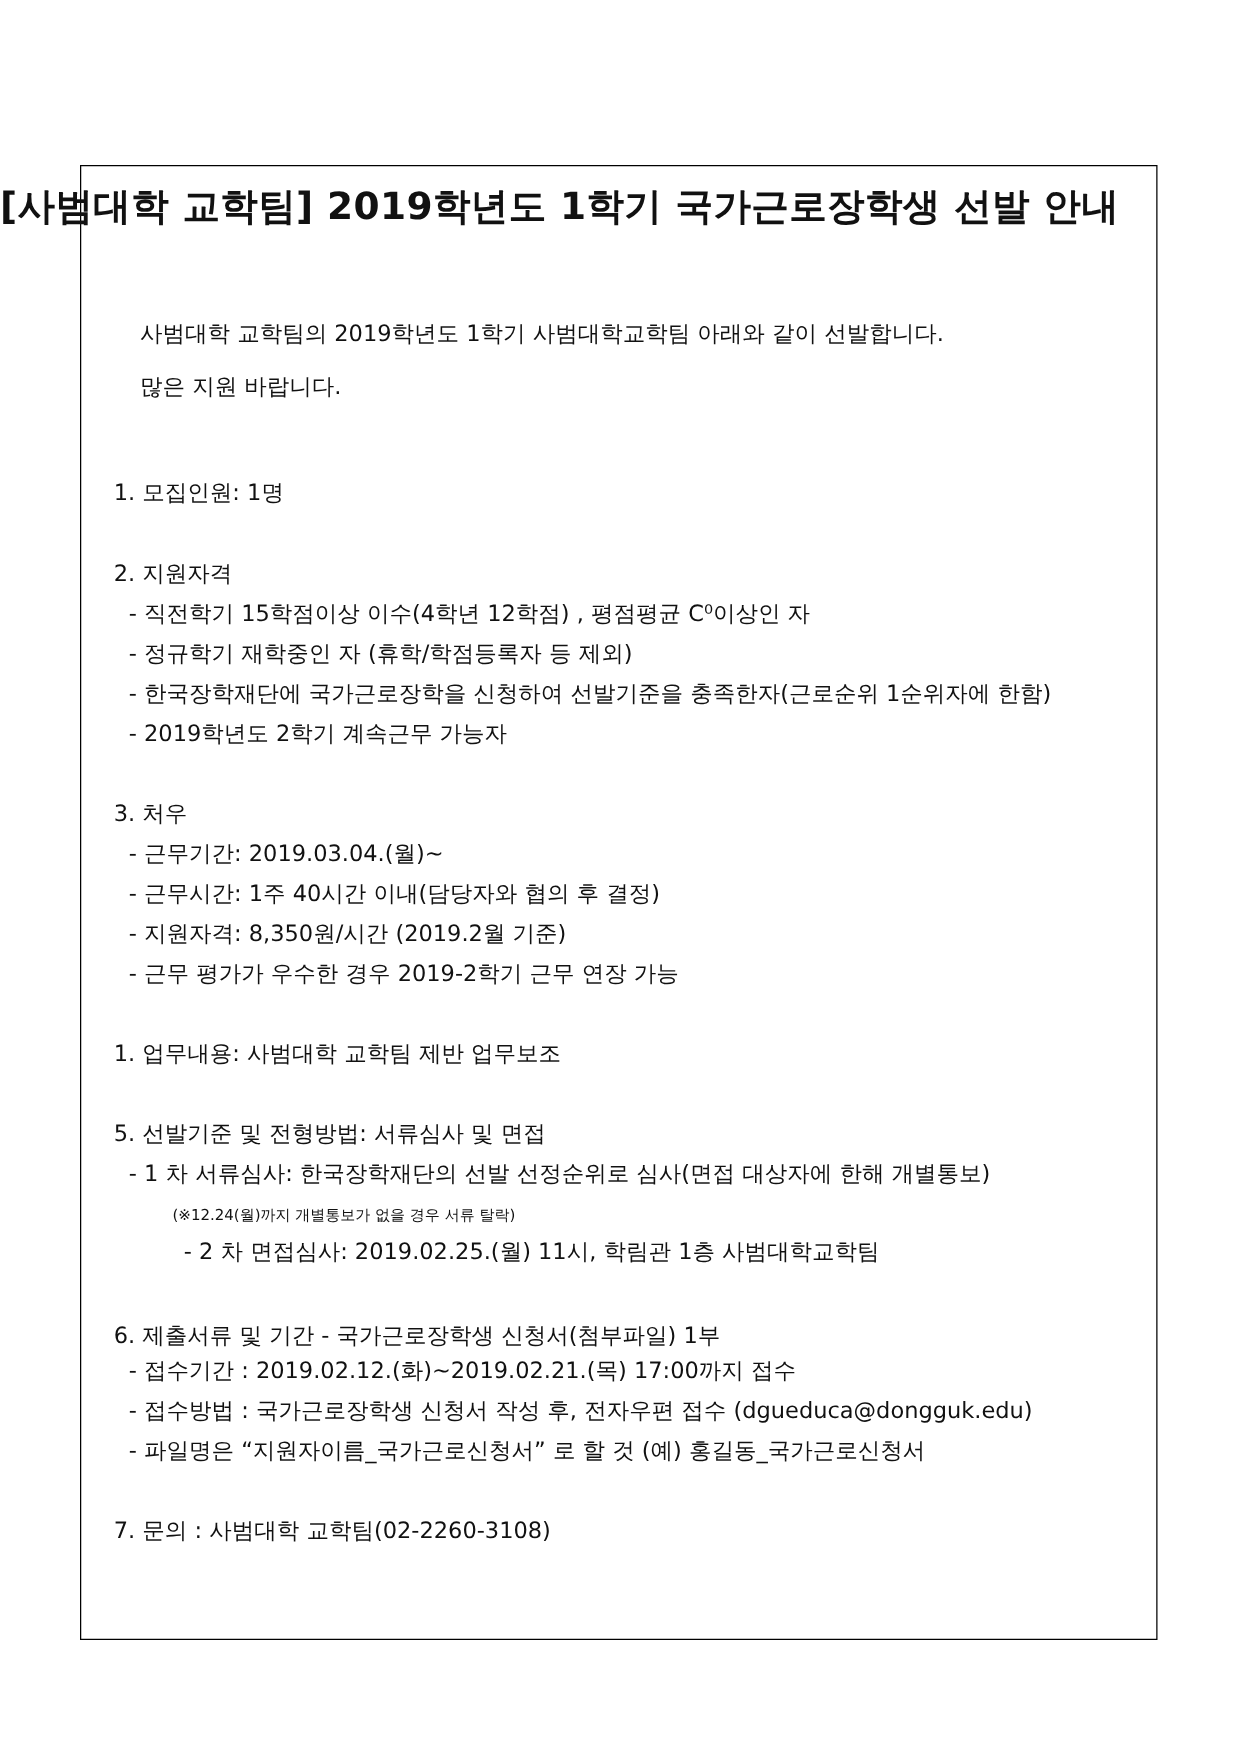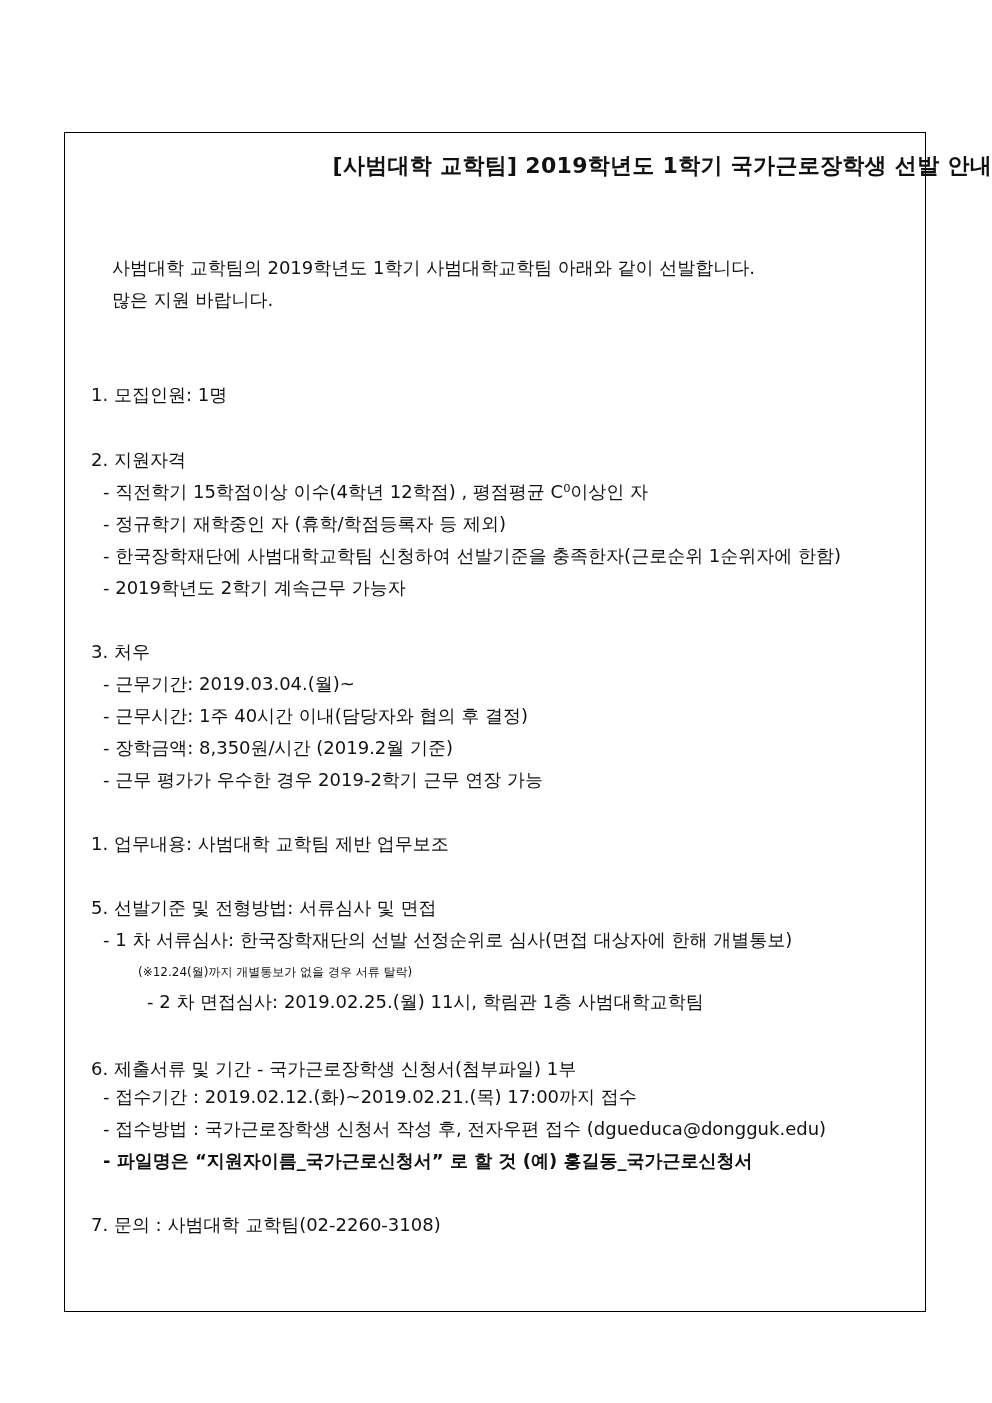--- a/index.html
+++ b/index.html
@@ -21,22 +21,22 @@
       width: 862px;
       height: 1180px;
       border: 1.5px solid #000000;
       box-sizing: border-box;
     }
     .title {
       position: absolute;
       left: 0;
       right: 0;
       top: 150px;
-      text-align: right;
-      font-size: 22px;
+      text-align: left;
+      font-size: 30px;
       font-weight: bold;
       letter-spacing: 0.3px;
       line-height: 32px;
       white-space: nowrap;
     }
     .line {
       position: absolute;
       font-size: 18px;
       line-height: 26px;
       white-space: nowrap;
@@ -47,41 +47,41 @@
     .note { left: 138px; font-size: 12px; }
   </style>
 </head>
 <body>
 
 <div class="frame"></div>
 
 <div class="title">[사범대학 교학팀] 2019학년도 1학기 국가근로장학생 선발 안내</div>
 
 <div class="line intro" style="top:255px;">사범대학 교학팀의 2019학년도 1학기 사범대학교학팀 아래와 같이 선발합니다.</div>
-<div class="line intro" style="top:287px;">많은 지원 바랍니다.</div>
+<div class="line intro" style="top:297px;">많은 지원 바랍니다.</div>
 
 <div class="line head" style="top:382px;">1. 모집인원: 1명</div>
 
 <div class="line head" style="top:447px;">2. 지원자격</div>
 <div class="line item" style="top:479px;">- 직전학기 15학점이상 이수(4학년 12학점) , 평점평균 C⁰이상인 자</div>
 <div class="line item" style="top:511px;">- 정규학기 재학중인 자 (휴학/학점등록자 등 제외)</div>
-<div class="line item" style="top:543px;">- 한국장학재단에 사범대학교학팀 신청하여 선발기준을 충족한자(근로순위 1순위자에 한함)</div>
+<div class="line item" style="top:543px;">- 한국장학재단에 국가근로장학을 신청하여 선발기준을 충족한자(근로순위 1순위자에 한함)</div>
 <div class="line item" style="top:575px;">- 2019학년도 2학기 계속근무 가능자</div>
 
 <div class="line head" style="top:639px;">3. 처우</div>
 <div class="line item" style="top:671px;">- 근무기간: 2019.03.04.(월)~</div>
 <div class="line item" style="top:703px;">- 근무시간: 1주 40시간 이내(담당자와 협의 후 결정)</div>
-<div class="line item" style="top:735px;">- 장학금액: 8,350원/시간 (2019.2월 기준)</div>
+<div class="line item" style="top:735px;">- 지원자격: 8,350원/시간 (2019.2월 기준)</div>
 <div class="line item" style="top:767px;">- 근무 평가가 우수한 경우 2019-2학기 근무 연장 가능</div>
 
 <div class="line head" style="top:831px;">1. 업무내용: 사범대학 교학팀 제반 업무보조</div>
 
 <div class="line head" style="top:895px;">5. 선발기준 및 전형방법: 서류심사 및 면접</div>
 <div class="line item" style="top:927px;">- 1 차 서류심사: 한국장학재단의 선발 선정순위로 심사(면접 대상자에 한해 개별통보)</div>
 <div class="line note" style="top:959px;">(※12.24(월)까지 개별통보가 없을 경우 서류 탈락)</div>
 <div class="line item" style="top:989px;margin-left:44px;">- 2 차 면접심사: 2019.02.25.(월) 11시, 학림관 1층 사범대학교학팀</div>
 
 <div class="line head" style="top:1056px;">6. 제출서류 및 기간 - 국가근로장학생 신청서(첨부파일) 1부</div>
 <div class="line item" style="top:1084px;">- 접수기간 : 2019.02.12.(화)~2019.02.21.(목) 17:00까지 접수</div>
 <div class="line item" style="top:1116px;">- 접수방법 : 국가근로장학생 신청서 작성 후, 전자우편 접수 (dgueduca@dongguk.edu)</div>
-<div class="line item" style="top:1148px;font-weight:bold;">- 파일명은 “지원자이름_국가근로신청서” 로 할 것 (예) 홍길동_국가근로신청서</div>
+<div class="line item" style="top:1148px;">- 파일명은 “지원자이름_국가근로신청서” 로 할 것 (예) 홍길동_국가근로신청서</div>
 
 <div class="line head" style="top:1212px;">7. 문의 : 사범대학 교학팀(02-2260-3108)</div>
 
 </body></html>

